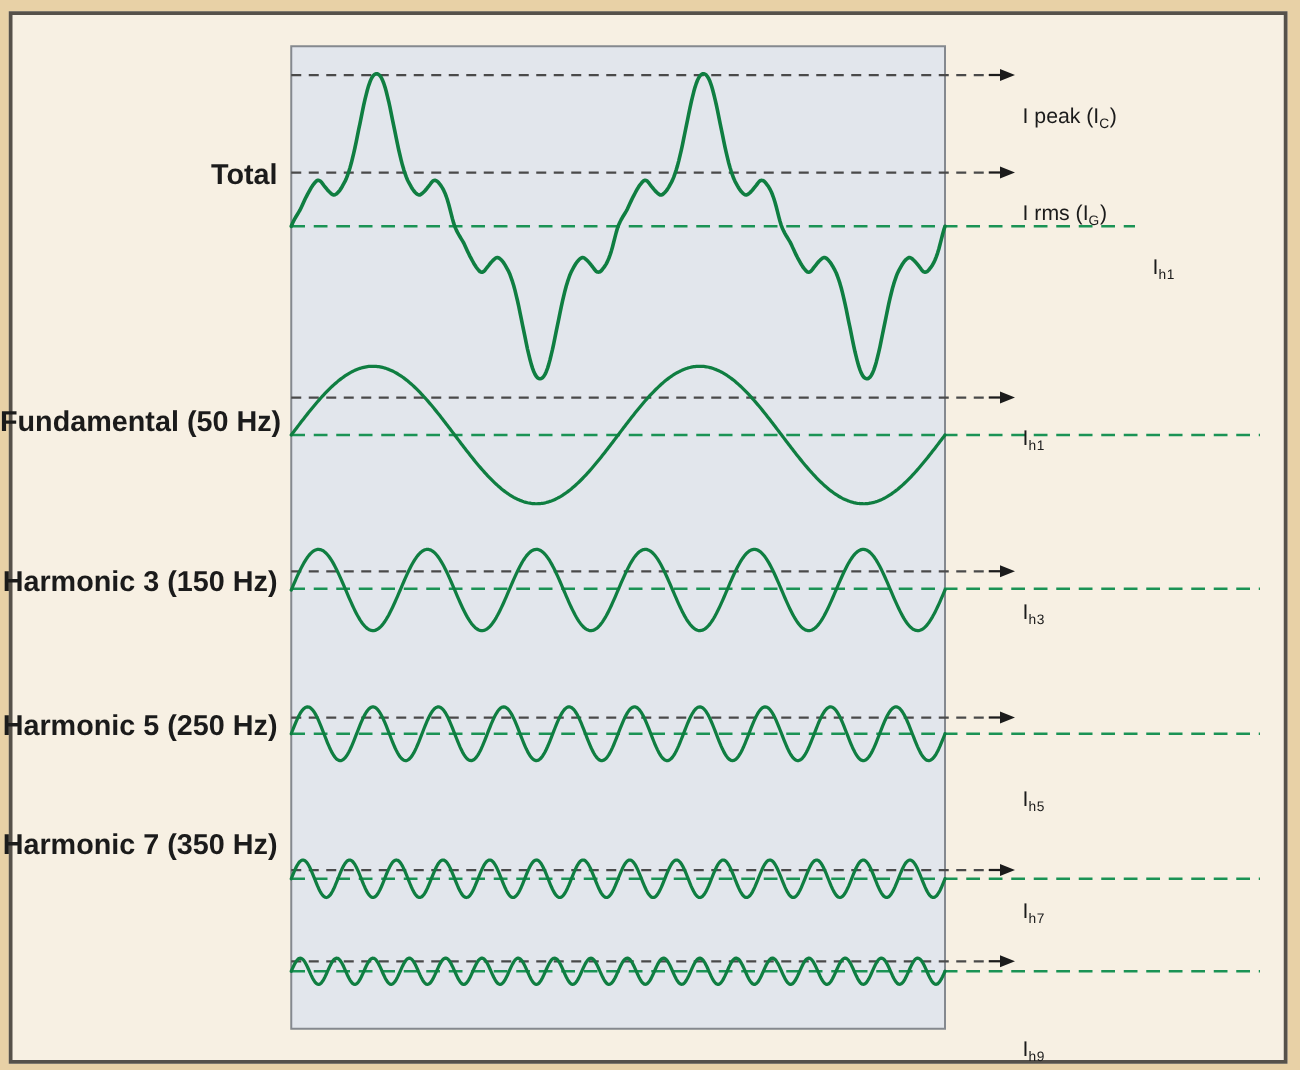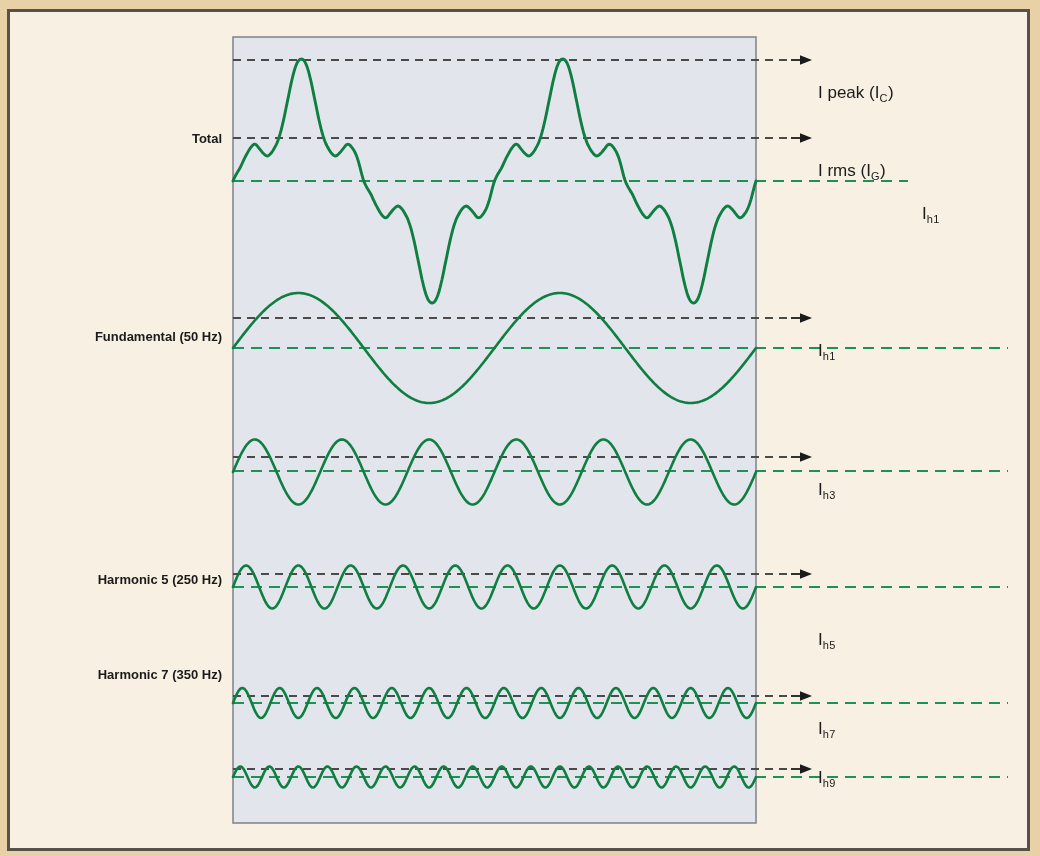--- a/index.html
+++ b/index.html
@@ -1,21 +1,21 @@
 <!DOCTYPE html>
 <html><head>
 <meta charset="utf-8">
 <style>
   html,body{margin:0;padding:0;}
   body{font-family:"Liberation Sans",sans-serif;}
   .canvas{position:relative;width:1040px;height:856px;background:#e8d1a6;overflow:hidden;}
   .inner-frame{position:absolute;left:7px;top:9px;right:10px;bottom:5px;
     background:#f7f0e3;border:3px solid #56514a;box-sizing:border-box;}
   svg.diagram{position:absolute;left:0;top:0;width:1040px;height:856px;}
-  .lbl{position:absolute;color:#1b1b1b;white-space:nowrap;line-height:22px;font-size:13px;}
+  .lbl{position:absolute;color:#1b1b1b;white-space:nowrap;line-height:22px;font-size:23px;}
   .left-lbl{left:0;width:222px;text-align:right;font-weight:bold;}
   .right-lbl{font-size:17px;margin-top:33px;}
   .sub{font-size:11px;vertical-align:-4px;letter-spacing:0.5px;}
 </style>
 </head>
 <body>
 
 <div class="canvas">
   <div class="inner-frame"></div>
 
@@ -51,20 +51,21 @@
       <path d="M233.0 703.00 L234.0 700.49 L235.0 698.05 L236.0 695.75 L237.0 693.65 L238.0 691.82 L239.0 690.30 L240.0 689.15 L241.0 688.38 L242.0 688.02 L243.0 688.09 L244.0 688.58 L245.0 689.48 L246.0 690.75 L247.0 692.38 L248.0 694.30 L249.0 696.47 L250.0 698.82 L251.0 701.29 L252.0 703.81 L253.0 706.31 L254.0 708.71 L255.0 710.95 L256.0 712.97 L257.0 714.70 L258.0 716.11 L259.0 717.14 L260.0 717.78 L261.0 718.00 L262.0 717.80 L263.0 717.17 L264.0 716.15 L265.0 714.76 L266.0 713.03 L267.0 711.03 L268.0 708.79 L269.0 706.39 L270.0 703.90 L271.0 701.38 L272.0 698.91 L273.0 696.55 L274.0 694.37 L275.0 692.44 L276.0 690.81 L277.0 689.52 L278.0 688.61 L279.0 688.10 L280.0 688.02 L281.0 688.36 L282.0 689.11 L283.0 690.26 L284.0 691.76 L285.0 693.58 L286.0 695.67 L287.0 697.96 L288.0 700.40 L289.0 702.91 L290.0 705.42 L291.0 707.87 L292.0 710.17 L293.0 712.28 L294.0 714.12 L295.0 715.65 L296.0 716.82 L297.0 717.60 L298.0 717.97 L299.0 717.92 L300.0 717.44 L301.0 716.56 L302.0 715.30 L303.0 713.69 L304.0 711.77 L305.0 709.61 L306.0 707.27 L307.0 704.80 L308.0 702.28 L309.0 699.78 L310.0 697.37 L311.0 695.13 L312.0 693.10 L313.0 691.35 L314.0 689.94 L315.0 688.89 L316.0 688.23 L317.0 688.00 L318.0 688.19 L319.0 688.80 L320.0 689.80 L321.0 691.18 L322.0 692.90 L323.0 694.90 L324.0 697.12 L325.0 699.52 L326.0 702.01 L327.0 704.53 L328.0 707.01 L329.0 709.37 L330.0 711.55 L331.0 713.49 L332.0 715.14 L333.0 716.44 L334.0 717.37 L335.0 717.89 L336.0 717.98 L337.0 717.66 L338.0 716.92 L339.0 715.79 L340.0 714.30 L341.0 712.49 L342.0 710.41 L343.0 708.12 L344.0 705.69 L345.0 703.18 L346.0 700.67 L347.0 698.22 L348.0 695.91 L349.0 693.79 L350.0 691.94 L351.0 690.40 L352.0 689.22 L353.0 688.42 L354.0 688.04 L355.0 688.07 L356.0 688.53 L357.0 689.40 L358.0 690.65 L359.0 692.25 L360.0 694.15 L361.0 696.31 L362.0 698.65 L363.0 701.11 L364.0 703.63 L365.0 706.13 L366.0 708.54 L367.0 710.80 L368.0 712.83 L369.0 714.59 L370.0 716.02 L371.0 717.08 L372.0 717.75 L373.0 718.00 L374.0 717.82 L375.0 717.23 L376.0 716.24 L377.0 714.87 L378.0 713.17 L379.0 711.18 L380.0 708.96 L381.0 706.57 L382.0 704.08 L383.0 701.56 L384.0 699.08 L385.0 696.71 L386.0 694.52 L387.0 692.57 L388.0 690.91 L389.0 689.60 L390.0 688.66 L391.0 688.12 L392.0 688.01 L393.0 688.32 L394.0 689.04 L395.0 690.16 L396.0 691.64 L397.0 693.44 L398.0 695.51 L399.0 697.79 L400.0 700.22 L401.0 702.73 L402.0 705.24 L403.0 707.70 L404.0 710.01 L405.0 712.13 L406.0 714.00 L407.0 715.55 L408.0 716.75 L409.0 717.56 L410.0 717.96 L411.0 717.94 L412.0 717.49 L413.0 716.64 L414.0 715.40 L415.0 713.81 L416.0 711.92 L417.0 709.77 L418.0 707.44 L419.0 704.98 L420.0 702.46 L421.0 699.96 L422.0 697.54 L423.0 695.28 L424.0 693.24 L425.0 691.47 L426.0 690.02 L427.0 688.95 L428.0 688.27 L429.0 688.00 L430.0 688.16 L431.0 688.74 L432.0 689.72 L433.0 691.07 L434.0 692.77 L435.0 694.75 L436.0 696.96 L437.0 699.34 L438.0 701.83 L439.0 704.35 L440.0 706.83 L441.0 709.21 L442.0 711.40 L443.0 713.37 L444.0 715.03 L445.0 716.36 L446.0 717.32 L447.0 717.86 L448.0 717.99 L449.0 717.70 L450.0 716.99 L451.0 715.88 L452.0 714.42 L453.0 712.63 L454.0 710.56 L455.0 708.29 L456.0 705.87 L457.0 703.36 L458.0 700.85 L459.0 698.39 L460.0 696.07 L461.0 693.94 L462.0 692.06 L463.0 690.50 L464.0 689.29 L465.0 688.46 L466.0 688.05 L467.0 688.06 L468.0 688.49 L469.0 689.33 L470.0 690.55 L471.0 692.13 L472.0 694.01 L473.0 696.15 L474.0 698.48 L475.0 700.93 L476.0 703.45 L477.0 705.95 L478.0 708.37 L479.0 710.64 L480.0 712.70 L481.0 714.47 L482.0 715.93 L483.0 717.02 L484.0 717.72 L485.0 717.99 L486.0 717.85 L487.0 717.29 L488.0 716.32 L489.0 714.98 L490.0 713.30 L491.0 711.33 L492.0 709.12 L493.0 706.74 L494.0 704.26 L495.0 701.74 L496.0 699.26 L497.0 696.88 L498.0 694.67 L499.0 692.70 L500.0 691.02 L501.0 689.68 L502.0 688.71 L503.0 688.15 L504.0 688.01 L505.0 688.28 L506.0 688.98 L507.0 690.07 L508.0 691.53 L509.0 693.30 L510.0 695.36 L511.0 697.63 L512.0 700.05 L513.0 702.55 L514.0 705.07 L515.0 707.52 L516.0 709.85 L517.0 711.99 L518.0 713.87 L519.0 715.45 L520.0 716.67 L521.0 717.51 L522.0 717.94 L523.0 717.95 L524.0 717.54 L525.0 716.71 L526.0 715.50 L527.0 713.94 L528.0 712.06 L529.0 709.93 L530.0 707.61 L531.0 705.15 L532.0 702.64 L533.0 700.13 L534.0 697.71 L535.0 695.44 L536.0 693.37 L537.0 691.58 L538.0 690.12 L539.0 689.01 L540.0 688.30 L541.0 688.01 L542.0 688.14 L543.0 688.68 L544.0 689.64 L545.0 690.97 L546.0 692.63 L547.0 694.60 L548.0 696.79 L549.0 699.17 L550.0 701.65 L551.0 704.17 L552.0 706.66 L553.0 709.04 L554.0 711.25 L555.0 713.23 L556.0 714.93 L557.0 716.28 L558.0 717.26 L559.0 717.84 L560.0 718.00 L561.0 717.73 L562.0 717.05 L563.0 715.98 L564.0 714.53 L565.0 712.76 L566.0 710.72 L567.0 708.46 L568.0 706.04 L569.0 703.54 L570.0 701.02 L571.0 698.56 L572.0 696.23 L573.0 694.08 L574.0 692.19 L575.0 690.60 L576.0 689.36 L577.0 688.51 L578.0 688.06 L579.0 688.04 L580.0 688.44 L581.0 689.25 L582.0 690.45 L583.0 692.00 L584.0 693.87 L585.0 695.99 L586.0 698.30 L587.0 700.76 L588.0 703.27 L589.0 705.78 L590.0 708.21 L591.0 710.49 L592.0 712.56 L593.0 714.36 L594.0 715.84 L595.0 716.96 L596.0 717.68 L597.0 717.99 L598.0 717.88 L599.0 717.34 L600.0 716.40 L601.0 715.09 L602.0 713.43 L603.0 711.48 L604.0 709.29 L605.0 706.92 L606.0 704.44 L607.0 701.92 L608.0 699.43 L609.0 697.04 L610.0 694.82 L611.0 692.83 L612.0 691.13 L613.0 689.76 L614.0 688.77 L615.0 688.18 L616.0 688.00 L617.0 688.25 L618.0 688.92 L619.0 689.98 L620.0 691.41 L621.0 693.17 L622.0 695.20 L623.0 697.46 L624.0 699.87 L625.0 702.37 L626.0 704.89 L627.0 707.35 L628.0 709.69 L629.0 711.85 L630.0 713.75 L631.0 715.35 L632.0 716.60 L633.0 717.47 L634.0 717.93 L635.0 717.96 L636.0 717.58 L637.0 716.78 L638.0 715.60 L639.0 714.06 L640.0 712.21 L641.0 710.09 L642.0 707.78 L643.0 705.33 L644.0 702.82 L645.0 700.31 L646.0 697.88 L647.0 695.59 L648.0 693.51 L649.0 691.70 L650.0 690.21 L651.0 689.08 L652.0 688.34 L653.0 688.02 L654.0 688.11 L655.0 688.63 L656.0 689.56 L657.0 690.86 L658.0 692.51 L659.0 694.45 L660.0 696.63 L661.0 698.99 L662.0 701.47 L663.0 703.99 L664.0 706.48 L665.0 708.88 L666.0 711.10 L667.0 713.10 L668.0 714.82 L669.0 716.20 L670.0 717.20 L671.0 717.81 L672.0 718.00 L673.0 717.77 L674.0 717.11 L675.0 716.06 L676.0 714.65 L677.0 712.90 L678.0 710.87 L679.0 708.63 L680.0 706.22 L681.0 703.72 L682.0 701.20 L683.0 698.73 L684.0 696.39 L685.0 694.23 L686.0 692.31 L687.0 690.70 L688.0 689.44 L689.0 688.56 L690.0 688.08 L691.0 688.03 L692.0 688.40 L693.0 689.18 L694.0 690.35 L695.0 691.88 L696.0 693.72 L697.0 695.83 L698.0 698.13 L699.0 700.58 L700.0 703.09 L701.0 705.60 L702.0 708.04 L703.0 710.33 L704.0 712.42 L705.0 714.24 L706.0 715.74 L707.0 716.89 L708.0 717.64 L709.0 717.98 L710.0 717.90 L711.0 717.39 L712.0 716.48 L713.0 715.19 L714.0 713.56 L715.0 711.63 L716.0 709.45 L717.0 707.09 L718.0 704.62 L719.0 702.10 L720.0 699.61 L721.0 697.21 L722.0 694.97 L723.0 692.97 L724.0 691.24 L725.0 689.85 L726.0 688.83 L727.0 688.20 L728.0 688.00 L729.0 688.22 L730.0 688.86 L731.0 689.89 L732.0 691.30 L733.0 693.03 L734.0 695.05 L735.0 697.29 L736.0 699.69 L737.0 702.19 L738.0 704.71 L739.0 707.18 L740.0 709.53 L741.0 711.70 L742.0 713.62 L743.0 715.25 L744.0 716.52 L745.0 717.42 L746.0 717.91 L747.0 717.98 L748.0 717.62 L749.0 716.85 L750.0 715.70 L751.0 714.18 L752.0 712.35 L753.0 710.25 L754.0 707.95 L755.0 705.51 L756.0 703.00" fill="none" stroke="#0f7e41" stroke-width="2.6" stroke-linecap="round" stroke-linejoin="round"></path>
       <line x1="233" y1="769" x2="791" y2="769" stroke="#4a4a4a" stroke-width="1.8" stroke-dasharray="8 6"></line>
       <line x1="791" y1="769" x2="803" y2="769" stroke="#1b1b1b" stroke-width="1.8"></line>
       <path d="M 812 769 L 800 764.2 L 800 773.8 Z" fill="#1b1b1b"></path>
       <line x1="233" y1="777" x2="1008" y2="777" stroke="#1b9355" stroke-width="2" stroke-dasharray="11 7"></line>
       <path d="M233.0 777.00 L234.0 774.75 L235.0 772.60 L236.0 770.66 L237.0 769.01 L238.0 767.73 L239.0 766.89 L240.0 766.52 L241.0 766.63 L242.0 767.23 L243.0 768.28 L244.0 769.74 L245.0 771.54 L246.0 773.59 L247.0 775.80 L248.0 778.07 L249.0 780.29 L250.0 782.35 L251.0 784.16 L252.0 785.64 L253.0 786.72 L254.0 787.35 L255.0 787.49 L256.0 787.14 L257.0 786.33 L258.0 785.07 L259.0 783.44 L260.0 781.52 L261.0 779.38 L262.0 777.13 L263.0 774.87 L264.0 772.71 L265.0 770.76 L266.0 769.09 L267.0 767.79 L268.0 766.92 L269.0 766.53 L270.0 766.61 L271.0 767.19 L272.0 768.22 L273.0 769.65 L274.0 771.43 L275.0 773.47 L276.0 775.68 L277.0 777.94 L278.0 780.17 L279.0 782.24 L280.0 784.07 L281.0 785.57 L282.0 786.67 L283.0 787.32 L284.0 787.49 L285.0 787.18 L286.0 786.38 L287.0 785.15 L288.0 783.54 L289.0 781.63 L290.0 779.50 L291.0 777.25 L292.0 774.99 L293.0 772.83 L294.0 770.86 L295.0 769.17 L296.0 767.85 L297.0 766.96 L298.0 766.53 L299.0 766.60 L300.0 767.14 L301.0 768.15 L302.0 769.56 L303.0 771.33 L304.0 773.36 L305.0 775.55 L306.0 777.82 L307.0 780.05 L308.0 782.13 L309.0 783.98 L310.0 785.50 L311.0 786.62 L312.0 787.30 L313.0 787.50 L314.0 787.21 L315.0 786.44 L316.0 785.23 L317.0 783.64 L318.0 781.74 L319.0 779.62 L320.0 777.38 L321.0 775.12 L322.0 772.95 L323.0 770.96 L324.0 769.26 L325.0 767.92 L326.0 767.00 L327.0 766.55 L328.0 766.58 L329.0 767.10 L330.0 768.08 L331.0 769.48 L332.0 771.22 L333.0 773.24 L334.0 775.43 L335.0 777.69 L336.0 779.93 L337.0 782.02 L338.0 783.88 L339.0 785.42 L340.0 786.57 L341.0 787.28 L342.0 787.50 L343.0 787.23 L344.0 786.49 L345.0 785.31 L346.0 783.74 L347.0 781.85 L348.0 779.74 L349.0 777.50 L350.0 775.24 L351.0 773.06 L352.0 771.07 L353.0 769.34 L354.0 767.98 L355.0 767.04 L356.0 766.56 L357.0 766.56 L358.0 767.06 L359.0 768.01 L360.0 769.39 L361.0 771.12 L362.0 773.12 L363.0 775.30 L364.0 777.57 L365.0 779.80 L366.0 781.91 L367.0 783.79 L368.0 785.35 L369.0 786.52 L370.0 787.25 L371.0 787.50 L372.0 787.26 L373.0 786.55 L374.0 785.39 L375.0 783.83 L376.0 781.97 L377.0 779.86 L378.0 777.63 L379.0 775.37 L380.0 773.18 L381.0 771.17 L382.0 769.43 L383.0 768.05 L384.0 767.08 L385.0 766.57 L386.0 766.55 L387.0 767.02 L388.0 767.95 L389.0 769.30 L390.0 771.01 L391.0 773.00 L392.0 775.18 L393.0 777.44 L394.0 779.68 L395.0 781.80 L396.0 783.69 L397.0 785.27 L398.0 786.47 L399.0 787.22 L400.0 787.50 L401.0 787.29 L402.0 786.60 L403.0 785.46 L404.0 783.93 L405.0 782.08 L406.0 779.99 L407.0 777.76 L408.0 775.49 L409.0 773.30 L410.0 771.28 L411.0 769.52 L412.0 768.11 L413.0 767.12 L414.0 766.59 L415.0 766.54 L416.0 766.98 L417.0 767.89 L418.0 769.22 L419.0 770.91 L420.0 772.89 L421.0 775.06 L422.0 777.32 L423.0 779.56 L424.0 781.69 L425.0 783.59 L426.0 785.19 L427.0 786.41 L428.0 787.19 L429.0 787.50 L430.0 787.31 L431.0 786.65 L432.0 785.54 L433.0 784.02 L434.0 782.19 L435.0 780.11 L436.0 777.88 L437.0 775.62 L438.0 773.42 L439.0 771.38 L440.0 769.61 L441.0 768.18 L442.0 767.16 L443.0 766.60 L444.0 766.53 L445.0 766.94 L446.0 767.82 L447.0 769.13 L448.0 770.81 L449.0 772.77 L450.0 774.93 L451.0 777.19 L452.0 779.44 L453.0 781.57 L454.0 783.49 L455.0 785.11 L456.0 786.35 L457.0 787.16 L458.0 787.49 L459.0 787.34 L460.0 786.70 L461.0 785.61 L462.0 784.12 L463.0 782.30 L464.0 780.23 L465.0 778.01 L466.0 775.74 L467.0 773.53 L468.0 771.49 L469.0 769.70 L470.0 768.25 L471.0 767.21 L472.0 766.62 L473.0 766.52 L474.0 766.91 L475.0 767.76 L476.0 769.05 L477.0 770.71 L478.0 772.66 L479.0 774.81 L480.0 777.06 L481.0 779.31 L482.0 781.46 L483.0 783.39 L484.0 785.03 L485.0 786.30 L486.0 787.13 L487.0 787.49 L488.0 787.36 L489.0 786.75 L490.0 785.68 L491.0 784.21 L492.0 782.40 L493.0 780.35 L494.0 778.13 L495.0 775.87 L496.0 773.65 L497.0 771.60 L498.0 769.79 L499.0 768.32 L500.0 767.25 L501.0 766.64 L502.0 766.51 L503.0 766.87 L504.0 767.70 L505.0 768.97 L506.0 770.61 L507.0 772.54 L508.0 774.69 L509.0 776.94 L510.0 779.19 L511.0 781.34 L512.0 783.29 L513.0 784.95 L514.0 786.24 L515.0 787.09 L516.0 787.48 L517.0 787.38 L518.0 786.79 L519.0 785.75 L520.0 784.30 L521.0 782.51 L522.0 780.47 L523.0 778.26 L524.0 775.99 L525.0 773.77 L526.0 771.70 L527.0 769.88 L528.0 768.39 L529.0 767.30 L530.0 766.66 L531.0 766.51 L532.0 766.84 L533.0 767.65 L534.0 768.89 L535.0 770.51 L536.0 772.43 L537.0 774.56 L538.0 776.81 L539.0 779.07 L540.0 781.23 L541.0 783.19 L542.0 784.87 L543.0 786.18 L544.0 787.06 L545.0 787.47 L546.0 787.40 L547.0 786.84 L548.0 785.82 L549.0 784.39 L550.0 782.62 L551.0 780.58 L552.0 778.38 L553.0 776.12 L554.0 773.89 L555.0 771.81 L556.0 769.98 L557.0 768.46 L558.0 767.35 L559.0 766.69 L560.0 766.50 L561.0 766.81 L562.0 767.59 L563.0 768.81 L564.0 770.41 L565.0 772.31 L566.0 774.44 L567.0 776.68 L568.0 778.94 L569.0 781.11 L570.0 783.09 L571.0 784.78 L572.0 786.11 L573.0 787.02 L574.0 787.46 L575.0 787.41 L576.0 786.88 L577.0 785.89 L578.0 784.48 L579.0 782.72 L580.0 780.70 L581.0 778.51 L582.0 776.24 L583.0 774.01 L584.0 771.92 L585.0 770.07 L586.0 768.54 L587.0 767.40 L588.0 766.71 L589.0 766.50 L590.0 766.78 L591.0 767.53 L592.0 768.73 L593.0 770.31 L594.0 772.20 L595.0 774.32 L596.0 776.56 L597.0 778.82 L598.0 781.00 L599.0 782.99 L600.0 784.70 L601.0 786.05 L602.0 786.98 L603.0 787.45 L604.0 787.43 L605.0 786.92 L606.0 785.95 L607.0 784.57 L608.0 782.83 L609.0 780.82 L610.0 778.63 L611.0 776.37 L612.0 774.14 L613.0 772.03 L614.0 770.17 L615.0 768.61 L616.0 767.45 L617.0 766.74 L618.0 766.50 L619.0 766.75 L620.0 767.48 L621.0 768.65 L622.0 770.21 L623.0 772.09 L624.0 774.20 L625.0 776.43 L626.0 778.70 L627.0 780.88 L628.0 782.88 L629.0 784.61 L630.0 785.99 L631.0 786.94 L632.0 787.44 L633.0 787.44 L634.0 786.96 L635.0 786.02 L636.0 784.66 L637.0 782.93 L638.0 780.94 L639.0 778.76 L640.0 776.50 L641.0 774.26 L642.0 772.15 L643.0 770.26 L644.0 768.69 L645.0 767.51 L646.0 766.77 L647.0 766.50 L648.0 766.72 L649.0 767.43 L650.0 768.58 L651.0 770.12 L652.0 771.98 L653.0 774.07 L654.0 776.31 L655.0 778.57 L656.0 780.76 L657.0 782.78 L658.0 784.52 L659.0 785.92 L660.0 786.90 L661.0 787.42 L662.0 787.45 L663.0 787.00 L664.0 786.08 L665.0 784.74 L666.0 783.04 L667.0 781.05 L668.0 778.88 L669.0 776.62 L670.0 774.38 L671.0 772.26 L672.0 770.36 L673.0 768.77 L674.0 767.56 L675.0 766.79 L676.0 766.50 L677.0 766.70 L678.0 767.38 L679.0 768.50 L680.0 770.02 L681.0 771.87 L682.0 773.95 L683.0 776.18 L684.0 778.45 L685.0 780.64 L686.0 782.67 L687.0 784.44 L688.0 785.85 L689.0 786.86 L690.0 787.40 L691.0 787.47 L692.0 787.04 L693.0 786.15 L694.0 784.83 L695.0 783.14 L696.0 781.17 L697.0 779.01 L698.0 776.75 L699.0 774.50 L700.0 772.37 L701.0 770.46 L702.0 768.85 L703.0 767.62 L704.0 766.82 L705.0 766.51 L706.0 766.68 L707.0 767.33 L708.0 768.43 L709.0 769.93 L710.0 771.76 L711.0 773.83 L712.0 776.06 L713.0 778.32 L714.0 780.53 L715.0 782.57 L716.0 784.35 L717.0 785.78 L718.0 786.81 L719.0 787.39 L720.0 787.47 L721.0 787.08 L722.0 786.21 L723.0 784.91 L724.0 783.24 L725.0 781.29 L726.0 779.13 L727.0 776.87 L728.0 774.62 L729.0 772.48 L730.0 770.56 L731.0 768.93 L732.0 767.67 L733.0 766.86 L734.0 766.51 L735.0 766.65 L736.0 767.28 L737.0 768.36 L738.0 769.84 L739.0 771.65 L740.0 773.71 L741.0 775.93 L742.0 778.20 L743.0 780.41 L744.0 782.46 L745.0 784.26 L746.0 785.72 L747.0 786.77 L748.0 787.37 L749.0 787.48 L750.0 787.11 L751.0 786.27 L752.0 784.99 L753.0 783.34 L754.0 781.40 L755.0 779.25 L756.0 777.00" fill="none" stroke="#0f7e41" stroke-width="2.6" stroke-linecap="round" stroke-linejoin="round"></path>
     </svg>
 
   <div class="lbl left-lbl" style="top:128px">Total</div>
   <div class="lbl left-lbl" style="top:326px">Fundamental (50 Hz)</div>
+  <div class="lbl left-lbl" style="top:454px">Harmonic 3 (150 Hz)</div>
   <div class="lbl left-lbl" style="top:569px">Harmonic 5 (250 Hz)</div>
   <div class="lbl left-lbl" style="top:664px">Harmonic 7 (350 Hz)</div>
 
   <div class="lbl right-lbl" style="left:818px;top:49px">
     <span>I peak (I</span><span class="sub">C</span><span>)</span>
   </div>
   <div class="lbl right-lbl" style="left:818px;top:127px">
     <span>I rms (I</span><span class="sub">G</span><span>)</span>
   </div>
   <div class="lbl right-lbl" style="left:922px;top:170px">
@@ -75,16 +76,16 @@
   </div>
   <div class="lbl right-lbl" style="left:818px;top:446px">
     <span>I</span><span class="sub">h3</span>
   </div>
   <div class="lbl right-lbl" style="left:818px;top:596px">
     <span>I</span><span class="sub">h5</span>
   </div>
   <div class="lbl right-lbl" style="left:818px;top:685px">
     <span>I</span><span class="sub">h7</span>
   </div>
-  <div class="lbl right-lbl" style="left:818px;top:734px">
+  <div class="lbl right-lbl" style="left:818px;top:796px">
     <span>I</span><span class="sub">h9</span>
   </div>
 </div>
 
 </body></html>

